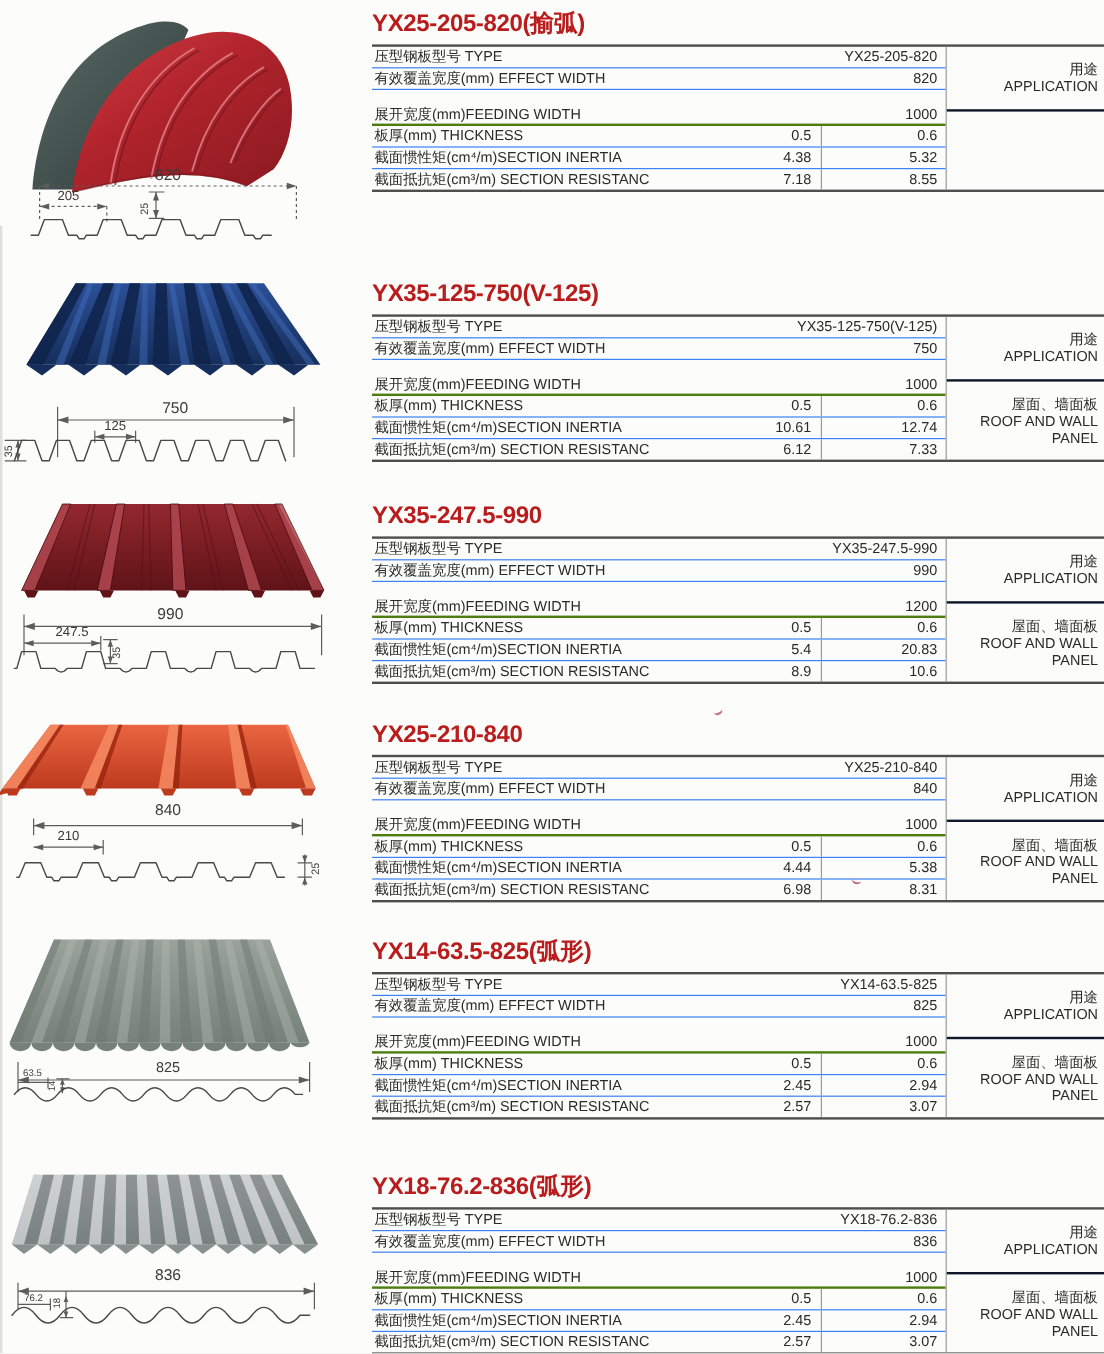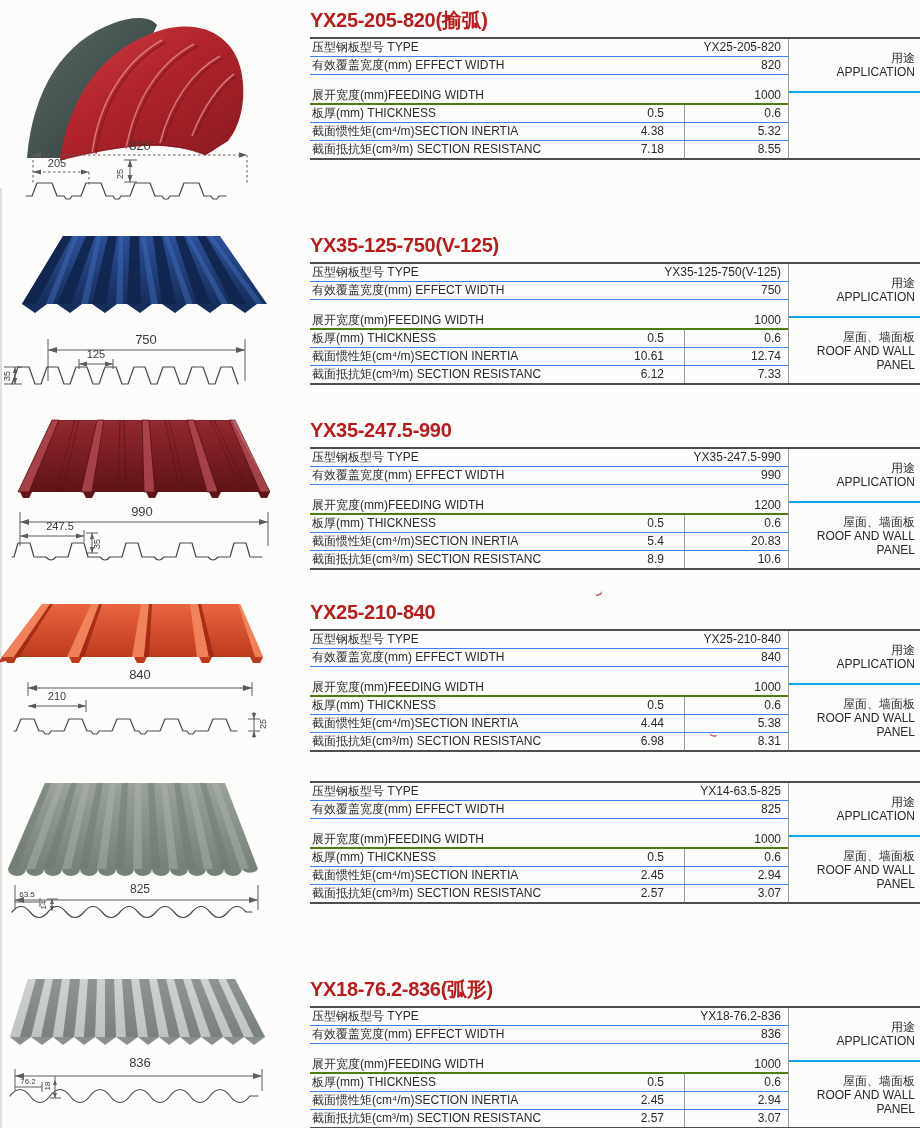--- a/index.html
+++ b/index.html
@@ -11,25 +11,25 @@
   .info{position:absolute;left:310px;top:0;width:610px;}
   h2.ptitle{margin:1px 0 6px 0;font-size:20px;line-height:22px;font-weight:bold;color:#b91c1c;letter-spacing:-0.3px;}
   .spec{position:relative;width:610px;border-top:2px solid #4e4e4e;border-bottom:2px solid #4e4e4e;}
   .main{width:478px;}
   .tr{display:flex;height:17px;line-height:17px;border-bottom:1px solid #3b82f6;font-size:12px;color:#2a2a2a;}
   .tr.heavy{height:16px;line-height:16px;border-bottom:2px solid #4d7c0f;margin-top:12px;}
   .tr.last{height:17px;border-bottom:none;}
   .lbl{flex:1;padding-left:2px;white-space:nowrap;overflow:hidden;}
   .val{text-align:right;white-space:nowrap;}
   .val.wide{width:171px;padding-right:7px;}
-  .val.v1{width:96px;padding-right:20px;border-right:1px solid #9a9a98;}
+  .val.v1{width:96px;padding-right:8px;border-right:1px solid #9a9a98;}
   .val.v2{width:96px;padding-right:7px;}
   .app{position:absolute;left:478px;top:0;bottom:0;width:131px;border-left:1px solid #9a9a98;display:flex;flex-direction:column;}
   .app-cell{display:flex;flex-direction:column;justify-content:center;align-items:flex-end;padding-right:5px;font-size:12px;line-height:14px;color:#2a2a2a;text-align:right;}
-  .app-cell.top{height:52px;border-bottom:2px solid #0ea5e9;justify-content:center;}
+  .app-cell.top{height:52px;border-bottom:2px solid #0f172a;justify-content:center;}
   .app-cell.bot{flex:1;}
   svg{display:block;}
   svg text{font-family:"Liberation Sans","DejaVu Sans",sans-serif;}
   .dim{font-size:13px;fill:#3a3a3a;text-anchor:middle;}
   .dim2{font-size:11px;}
   .dim3{font-size:9px;}
   .dim4{font-size:8px;}
   .ln{stroke:#5c5c5c;stroke-width:1;fill:none;}
   .dot{stroke-dasharray:2.5,2.5;}
   .prof{stroke:#484848;stroke-width:1.2;fill:none;stroke-linejoin:round;stroke-linecap:round;}
@@ -420,20 +420,21 @@
         <text class="dim dim4" transform="rotate(-90 46,124)" x="46" y="124">14</text>
         <line x1="52" y1="118" x2="52" y2="130" class="ln"></line>
         <line x1="47" y1="118" x2="58" y2="118" class="ln"></line>
         <path class="ah" d="M52,118l-2,5h4z"></path>
             <path class="ah" d="M52,130l-2,-5h4z"></path>
         <path class="prof" d="M12,131 q9,-11 18,0 t18,0 t18,0 t18,0 t18,0 t18,0 t18,0 t18,0 t18,0 t18,0 t18,0 t18,0 t18,0 h6"></path>
       </g>
     </svg>
   </div>
   <div class="info">
+    <h2 class="ptitle">YX14-63.5-825(弧形)</h2>
     <div class="spec">
       <div class="main">
         <div class="tr">
               <span class="lbl">压型钢板型号 TYPE</span>
               <span class="val wide">YX14-63.5-825</span>
             </div>
         <div class="tr">
               <span class="lbl">有效覆盖宽度(mm) EFFECT WIDTH</span>
               <span class="val wide">825</span>
             </div>

